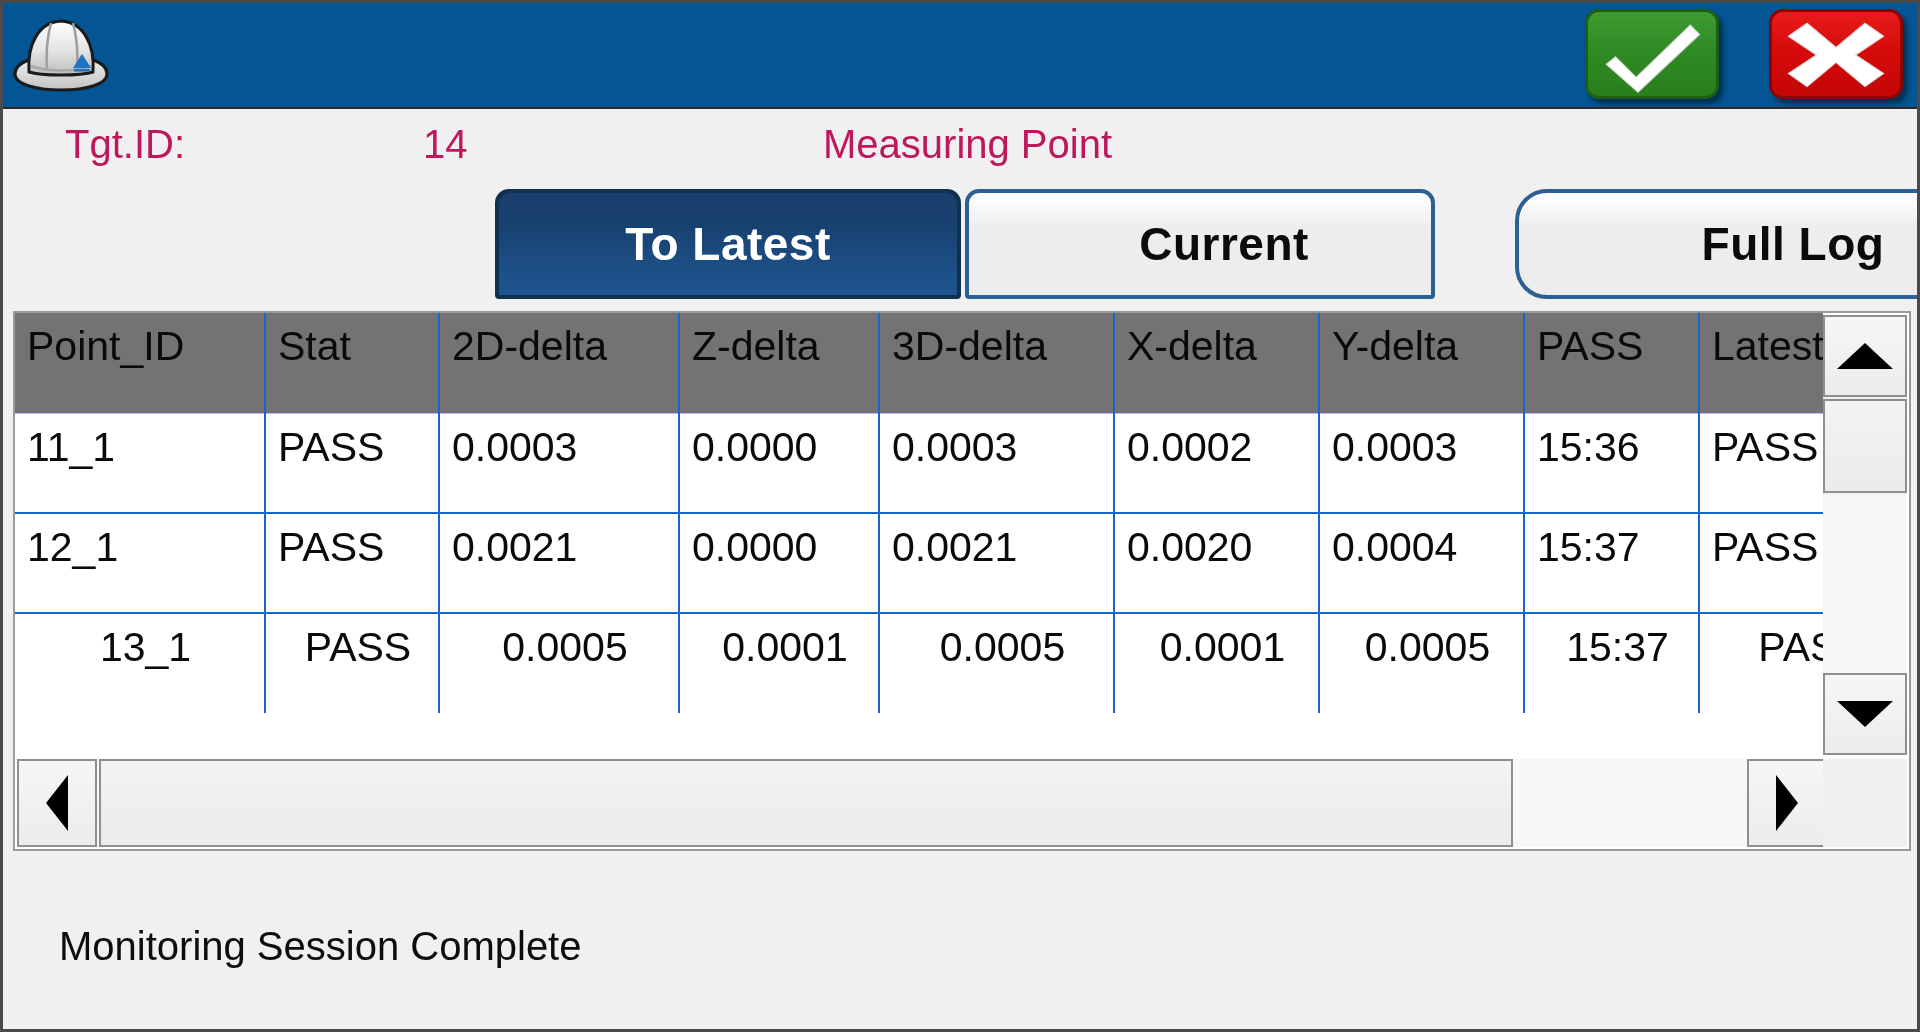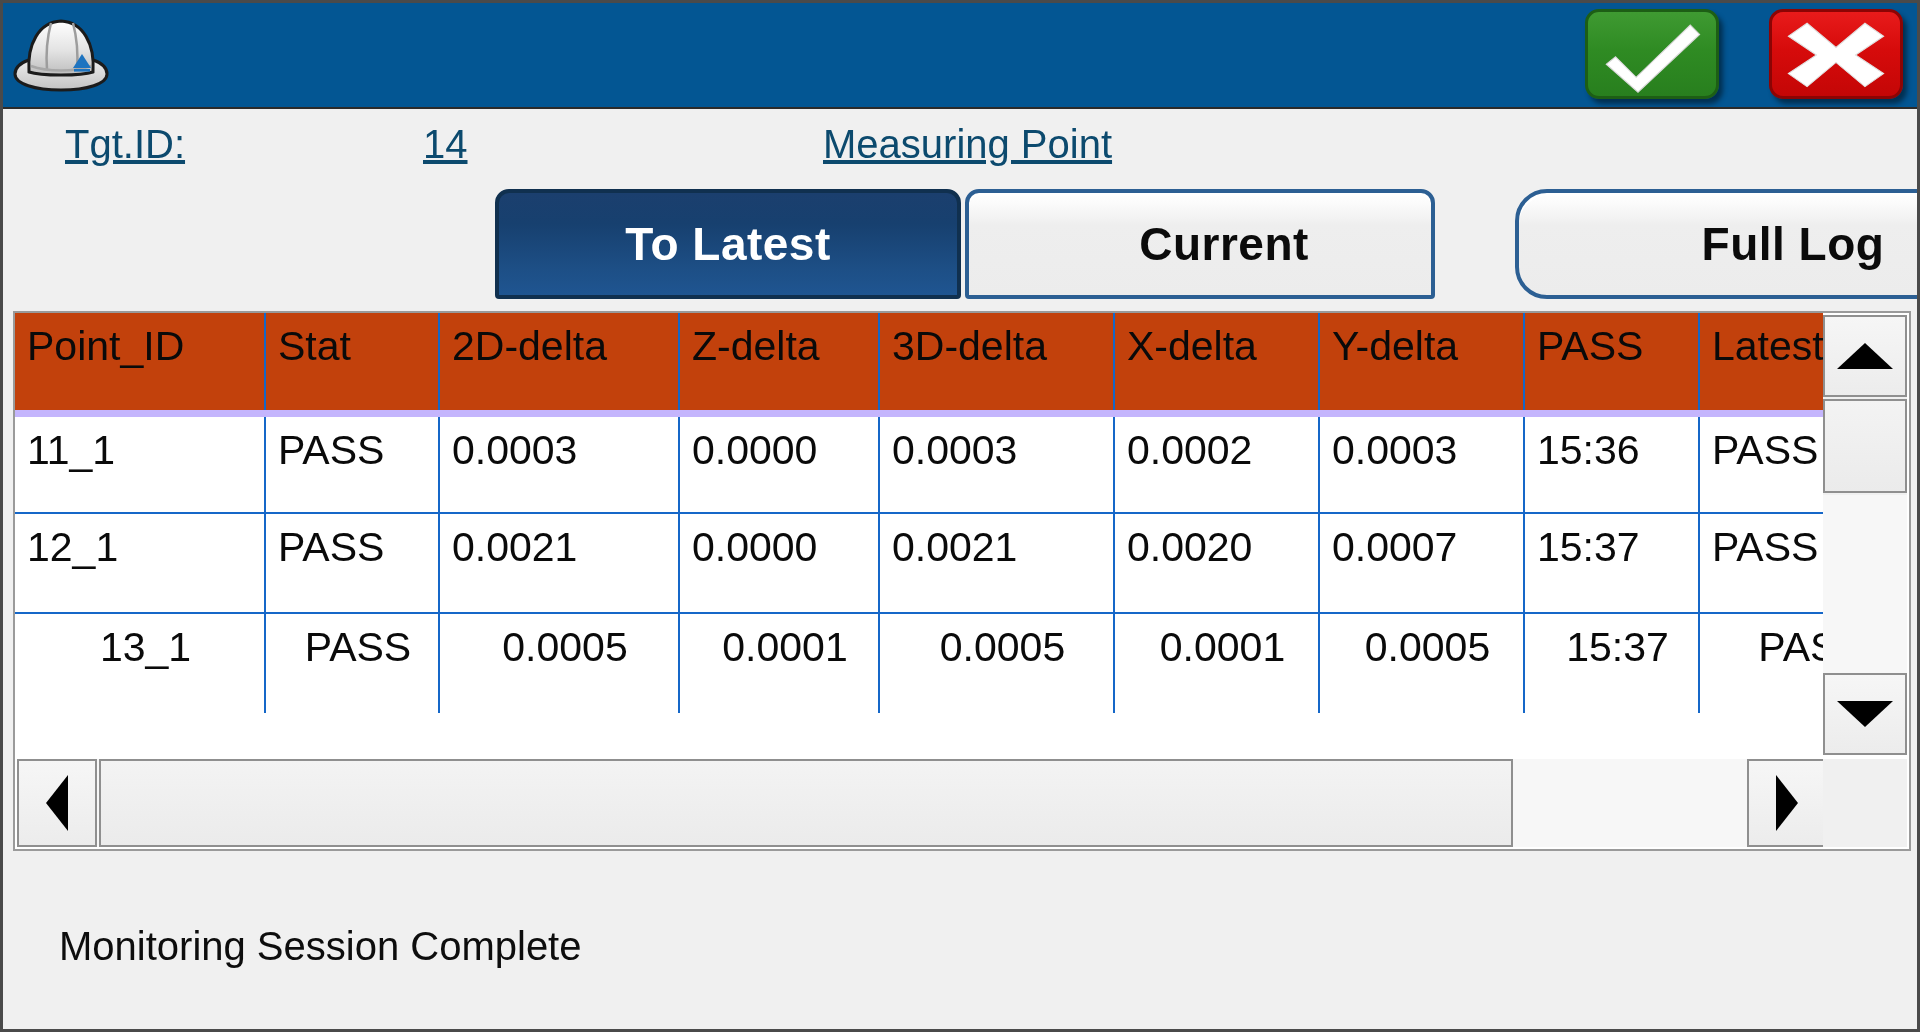--- a/index.html
+++ b/index.html
@@ -61,24 +61,23 @@
 
   
   .inforow {
     position: absolute;
     left: 0; top: 106px;
     width: 1920px; height: 70px;
   }
   .inforow .lbl {
     position: absolute;
     font-size: 40px;
-    color: #0c4a6e;
+    color: #be185d;
     white-space: nowrap;
     line-height: 70px;
-    text-decoration: underline;
   }
   .info-tgtid-label { left: 62px; top: 0; }
   .info-tgtid-value { left: 420px; top: 0; }
   .info-title      { left: 820px; top: 0; }
 
   
   .tabs {
     position: absolute;
     left: 0; top: 186px;
     width: 1920px; height: 118px;
@@ -143,22 +142,22 @@
     color: #0a0a0a;
     text-align: left;
     vertical-align: top;
     padding: 10px 0 0 12px;
     height: 100px;
     box-sizing: border-box;
     overflow: hidden;
     white-space: nowrap;
   }
   table.datagrid tr.headrow th {
-    border-bottom: 7px solid #c4b5fd;
-    background: #c2410c;
+    border-bottom: 1px solid #c4b5fd;
+    background: #737373;
   }
   table.datagrid tr.lastrow td { border-bottom: none; text-align: center; }
   table.datagrid td:last-child, table.datagrid th:last-child { border-right: none; }
 
   .col-0 { width: 250px; }
   .col-1 { width: 174px; }
   .col-2 { width: 240px; }
   .col-3 { width: 200px; }
   .col-4 { width: 235px; }
   .col-5 { width: 205px; }
@@ -345,21 +344,21 @@
           <td class="col-7">15:36</td>
           <td class="col-8">PASS</td>
         </tr>
         <tr>
           <td class="col-0">12_1</td>
           <td class="col-1">PASS</td>
           <td class="col-2">0.0021</td>
           <td class="col-3">0.0000</td>
           <td class="col-4">0.0021</td>
           <td class="col-5">0.0020</td>
-          <td class="col-6">0.0007</td>
+          <td class="col-6">0.0004</td>
           <td class="col-7">15:37</td>
           <td class="col-8">PASS</td>
         </tr>
         <tr class="lastrow">
           <td class="col-0">13_1</td>
           <td class="col-1">PASS</td>
           <td class="col-2">0.0005</td>
           <td class="col-3">0.0001</td>
           <td class="col-4">0.0005</td>
           <td class="col-5">0.0001</td>

